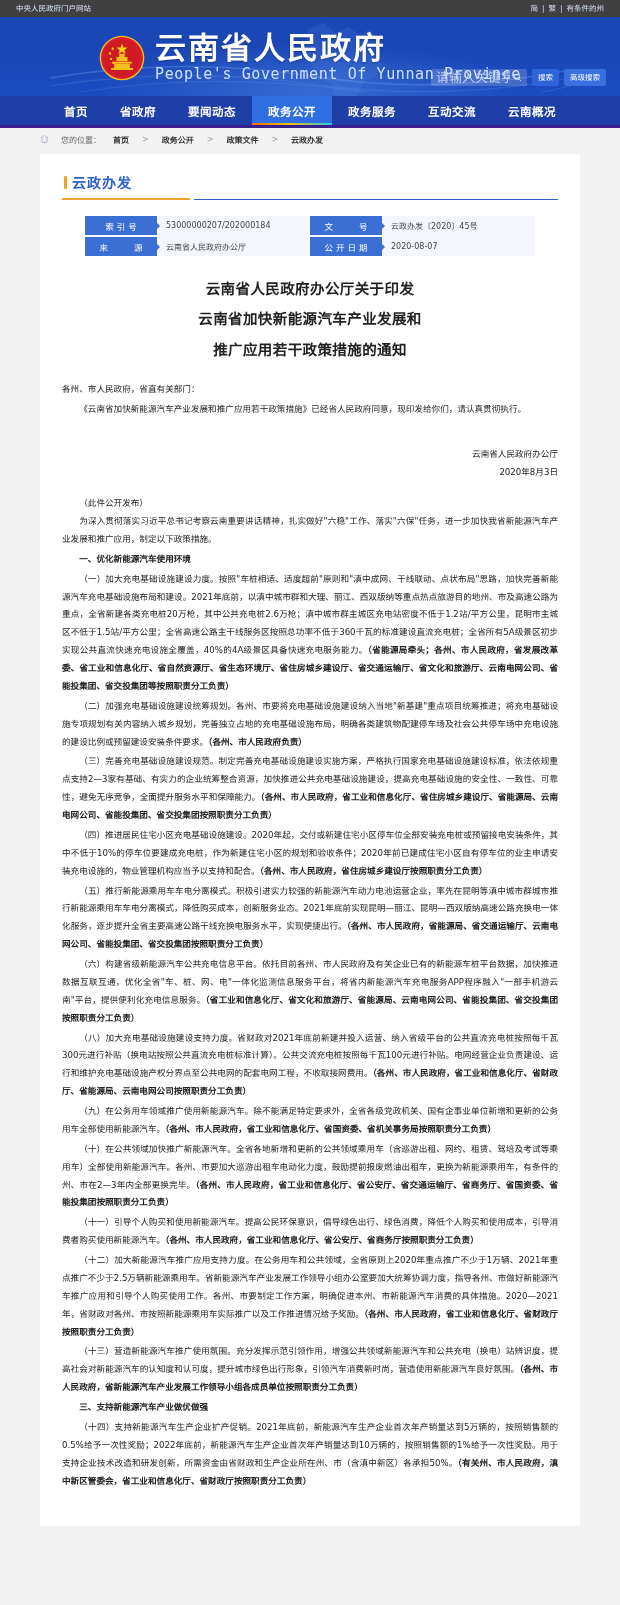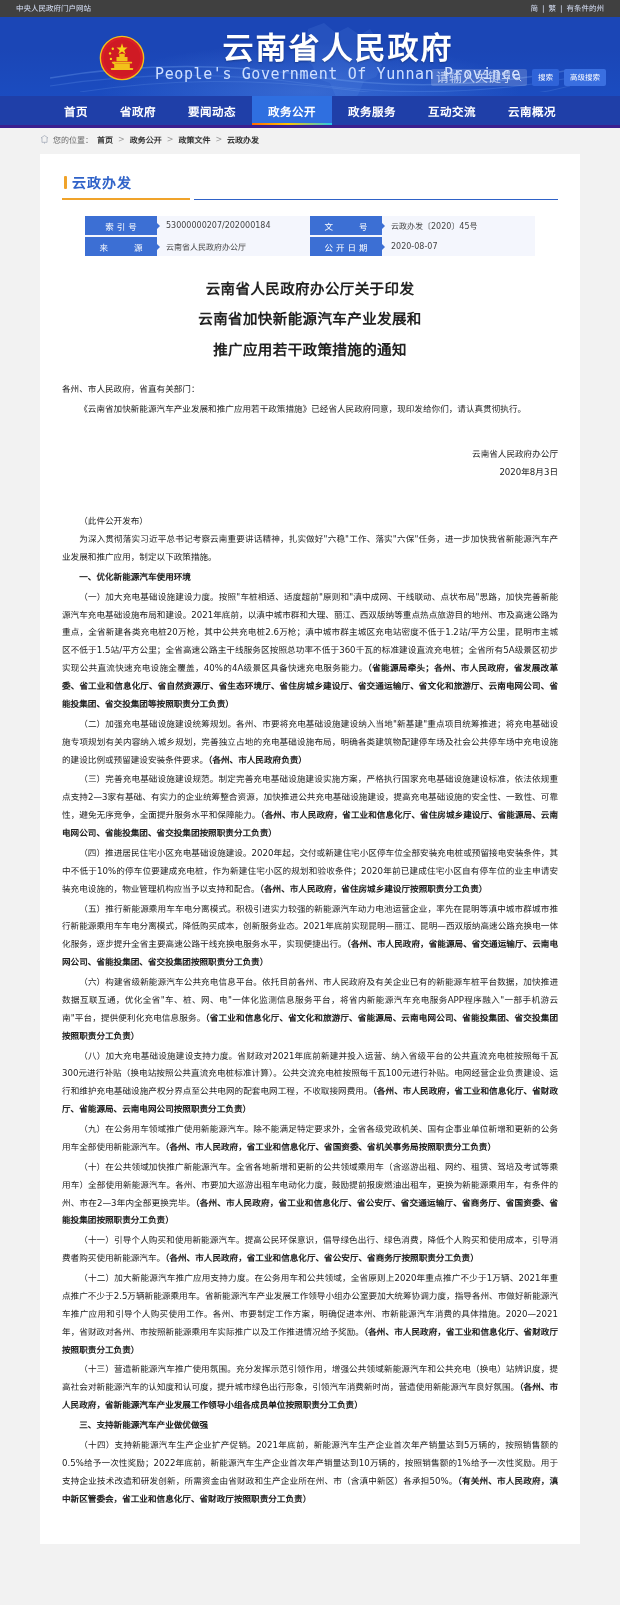--- a/index.html
+++ b/index.html
@@ -62,21 +62,21 @@
     display: flex;
     align-items: center;
     justify-content: center;
     gap: 10px;
   }
   .emblem {
     width: 46px; height: 46px;
     flex: 0 0 auto;
     margin-top: 2px;
   }
-  .titles { margin-top: 2px; text-align: center; }
+  .titles { margin-top: 2px; }
   .site-title-cn {
     font-family: "DejaVu Sans", "Liberation Sans", sans-serif;
     font-size: 31px;
     font-weight: bold;
     color: #ffffff;
     letter-spacing: 2px;
     line-height: 1.05;
     text-shadow: 0 1px 2px rgba(0,0,0,.28);
   }
   .site-title-en {
@@ -172,21 +172,21 @@
   .crumb-wrap {
     padding: 9px 0 9px 0;
     display: flex;
     align-items: center;
     justify-content: center;
   }
   .crumb {
     width: 540px;
     display: flex;
     align-items: center;
-    gap: 4px;
+    gap: 12px;
     font-size: 8px;
     color: #555;
   }
   .crumb .home-ico { width: 9px; height: 9px; flex: 0 0 auto; }
   .crumb .lbl { color: #666; }
   .crumb a { color: #333; text-decoration: none; font-weight: bold; cursor: pointer; }
   .crumb .sep { color: #999; margin: 0 1px; }
 
   
   .card {
@@ -268,21 +268,21 @@
     line-height: 2.1;
     margin: 14px 0 16px;
     letter-spacing: .4px;
   }
 
   
   .doc-body { font-size: 8.6px; color: #222; line-height: 2.08; text-align: justify; }
   .p-flush { margin-bottom: 2px; }
   .p-indent { text-indent: 2em; margin-bottom: 2px; }
   .p-sign { text-align: right; margin-top: 26px; line-height: 2.1; }
-  .p-note { text-indent: 2em; margin-top: 32px; }
+  .p-note { text-indent: 2em; margin-top: 14px; }
   .p-subtitle {
     text-align: center;
     font-weight: bold;
     margin: 22px 0 4px;
     font-size: 8.8px;
   }
   .p-section {
     text-indent: 2em;
     font-weight: bold;
     margin: 2px 0;

